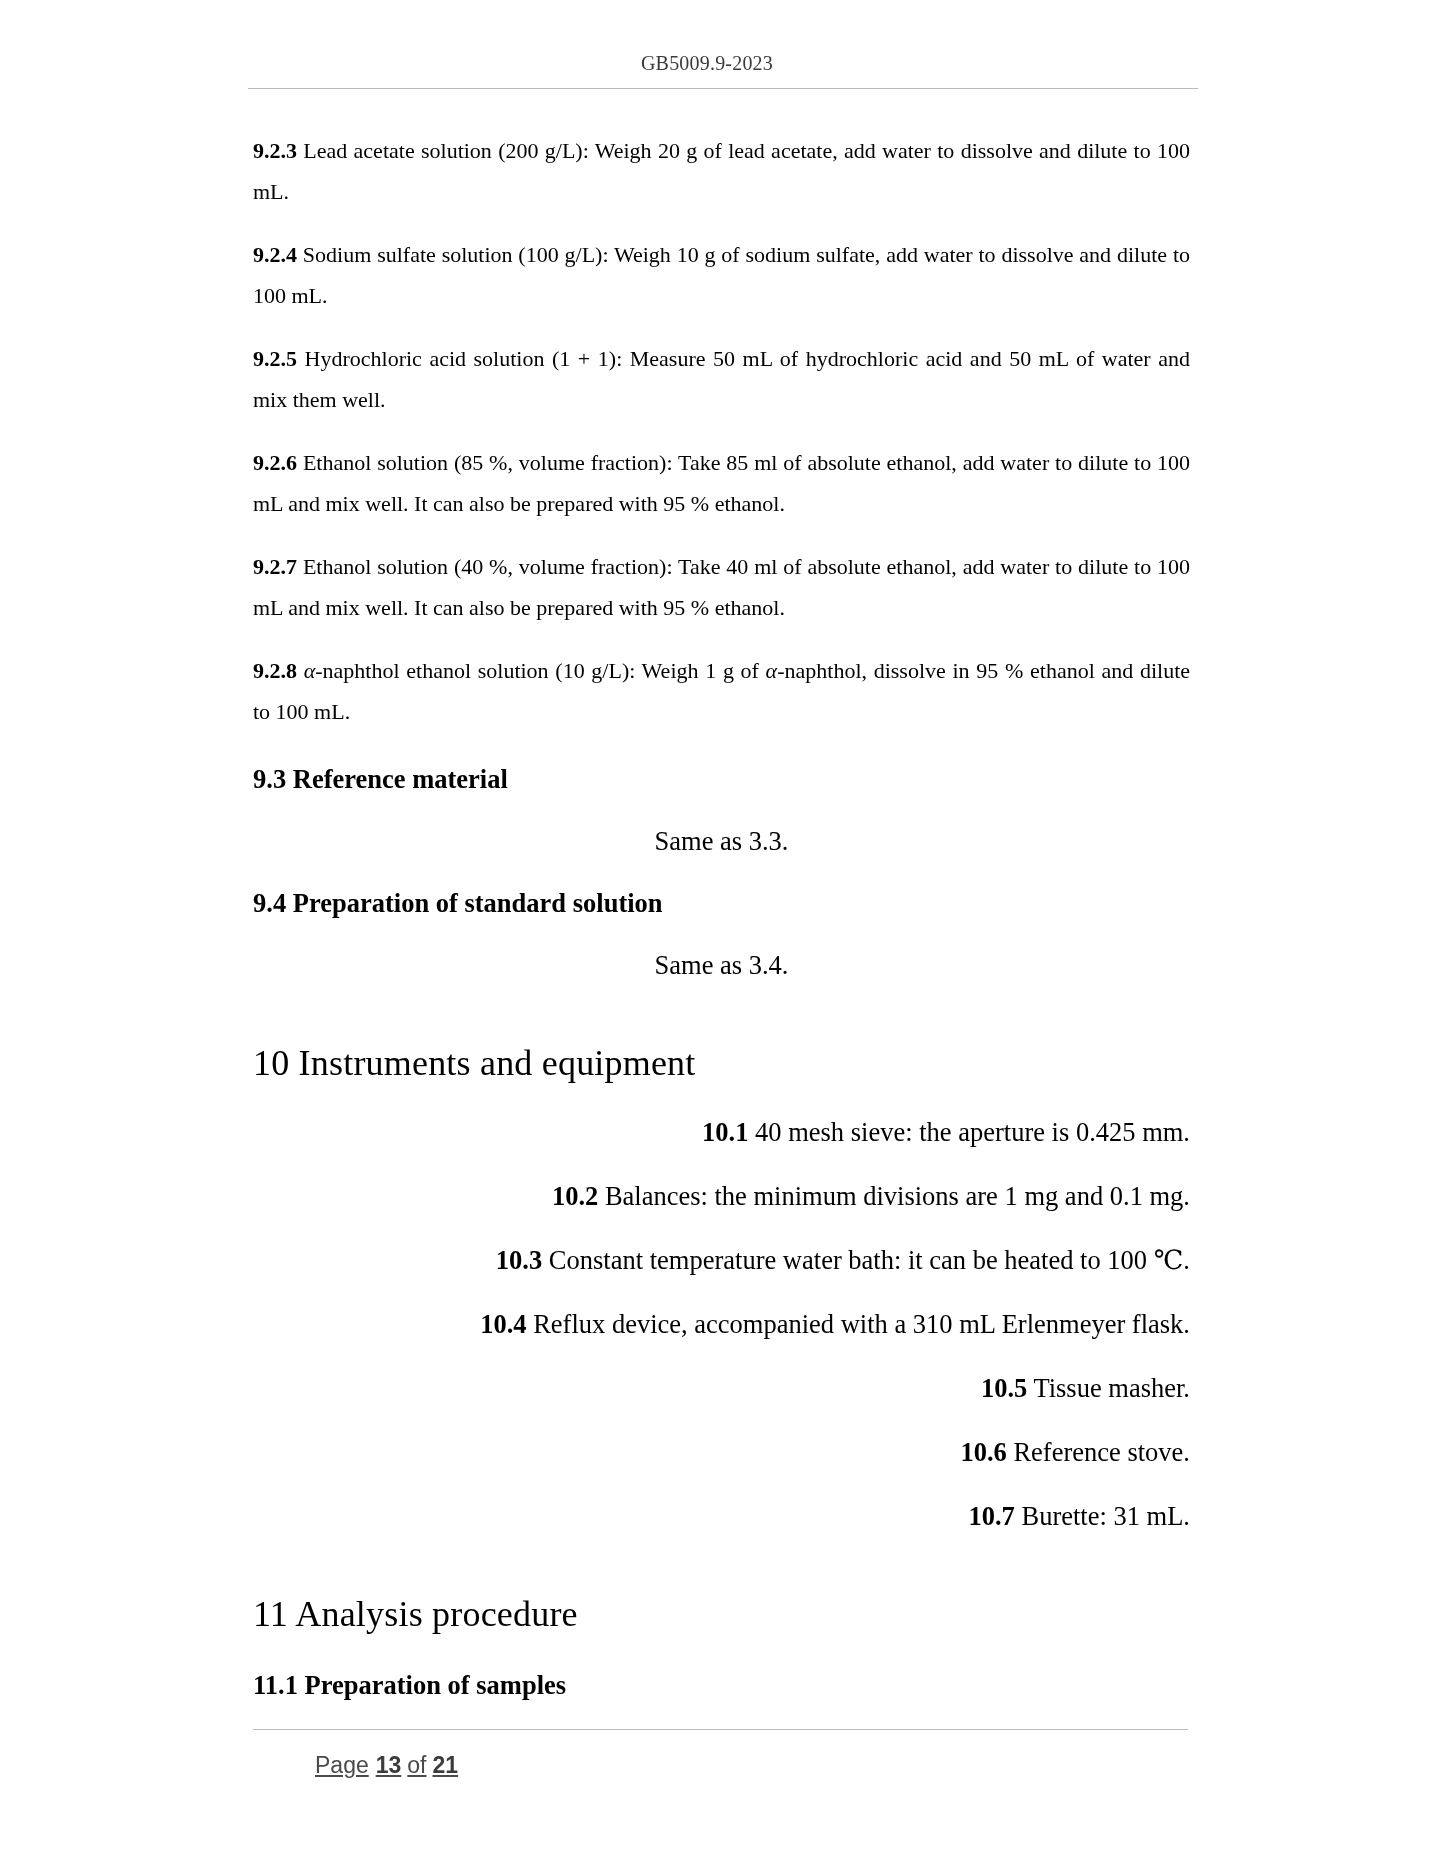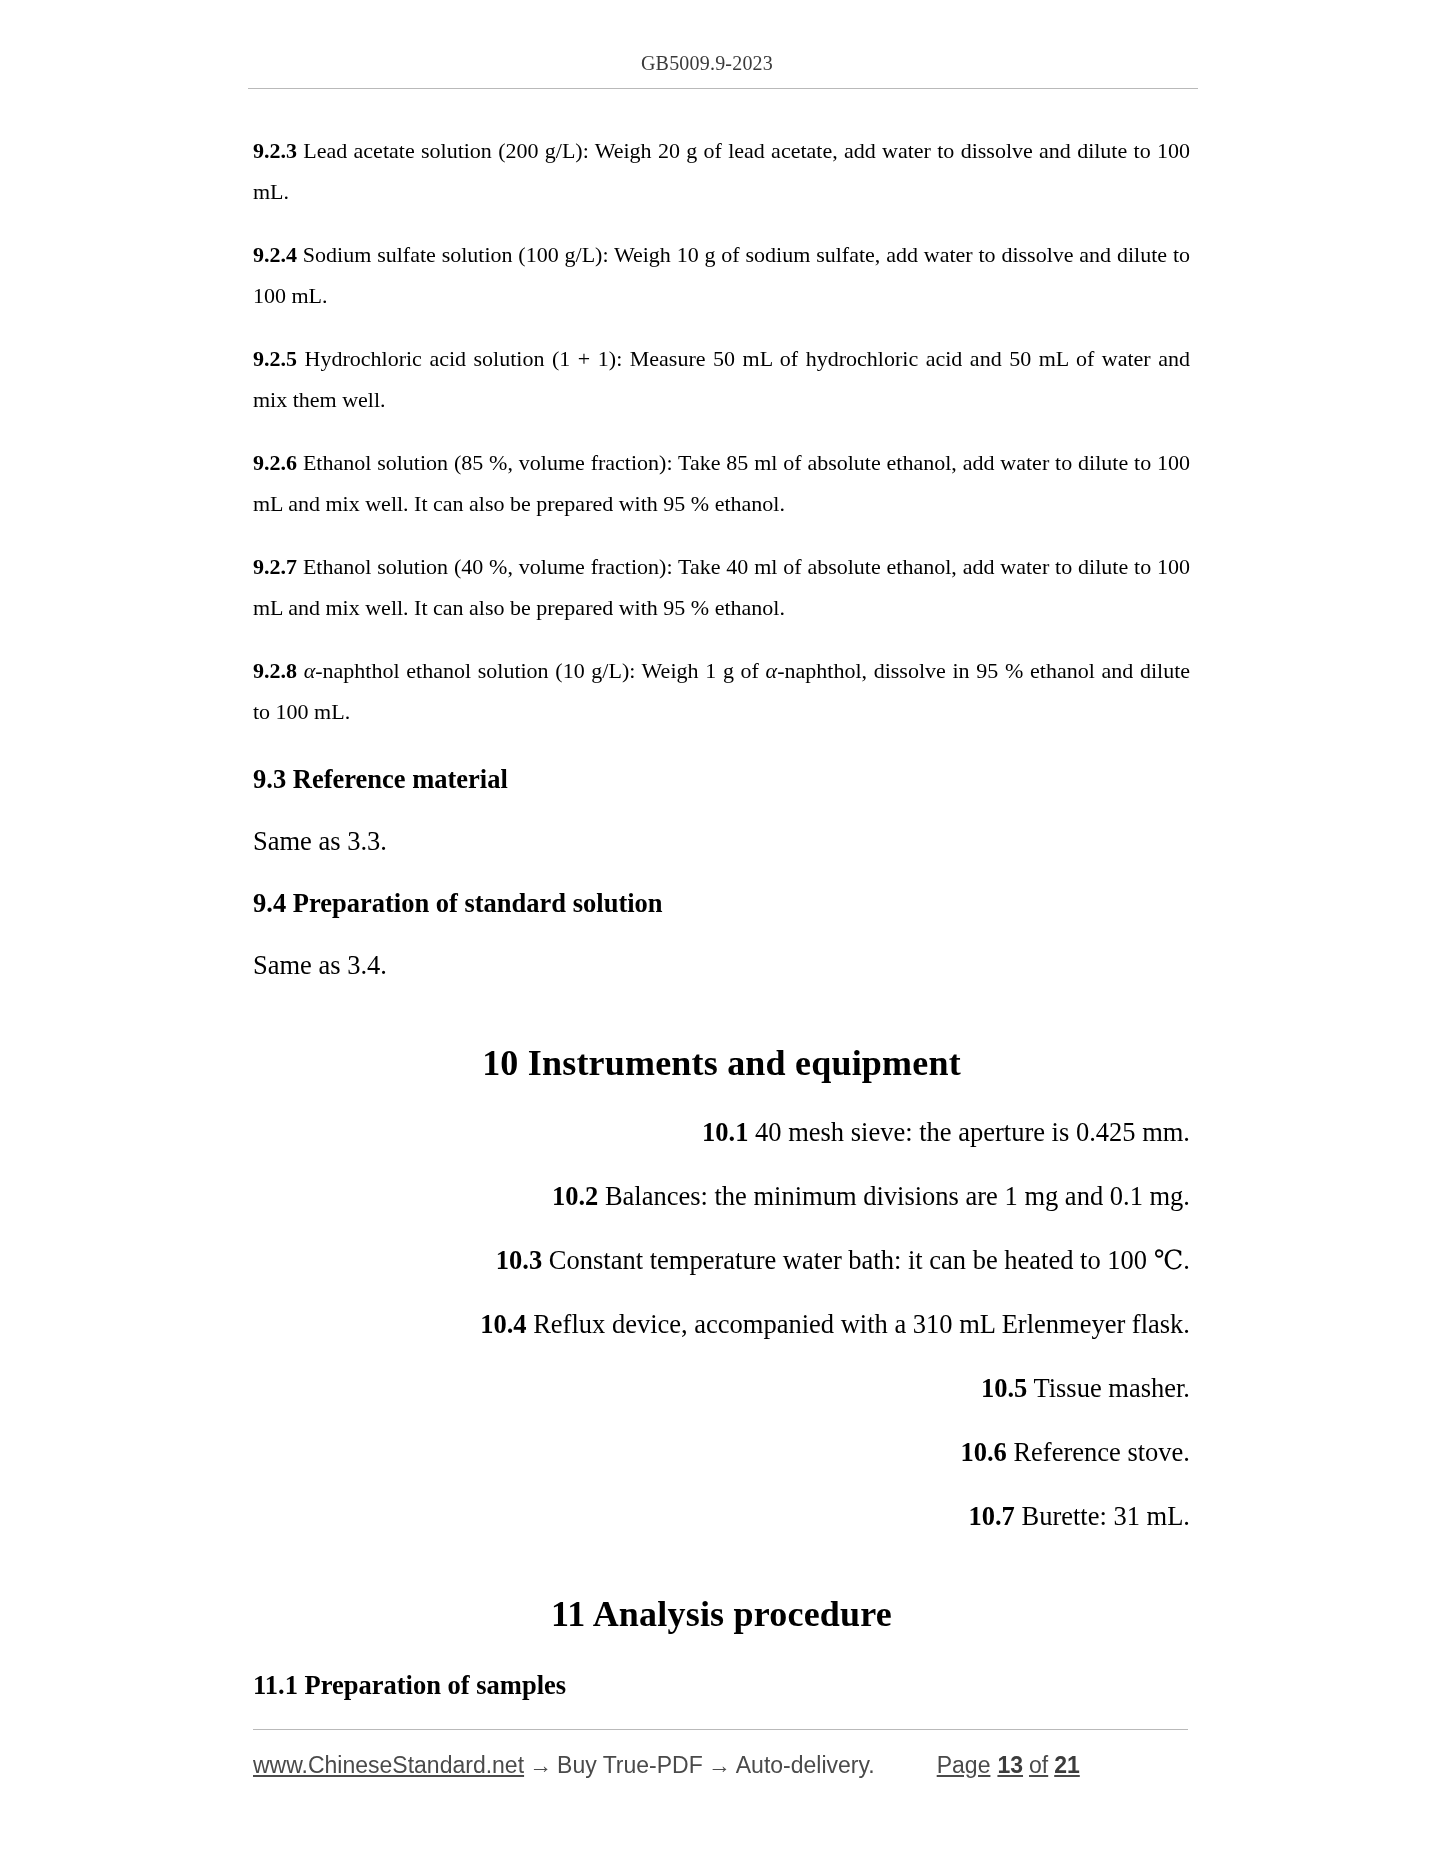--- a/index.html
+++ b/index.html
@@ -84,30 +84,30 @@
     text-align: left;
   }
   p.subhead.tight {
     margin-top: 24px;
   }
 
   p.plain {
     margin: 24px 0 0 0;
     font-size: 26.5px;
     line-height: 38px;
-    text-align: left;
+    text-align: center;
   }
 
   
   h2.clause {
     margin: 55px 0 0 0;
     font-size: 36px;
     line-height: 48px;
-    font-weight: bold;
-    text-align: center;
+    font-weight: normal;
+    text-align: left;
     letter-spacing: 0.2px;
   }
 
   p.item {
     margin: 26px 0 0 0;
     font-size: 26.5px;
     line-height: 38px;
     text-align: right;
   }
 
@@ -209,17 +209,16 @@
     <p class="item"><span class="num">10.7</span> <span>Burette: 31 mL.</span></p>
 
     <h2 class="clause">11 Analysis procedure</h2>
 
     <p class="subhead gap-after-clause">11.1 Preparation of samples</p>
 
   </div>
 
   <div class="footer-rule"></div>
   <div class="doc-footer">
-    <span class="footer-left"><a class="footer-url" href="#">www.ChineseStandard.net</a><span class="arrow">→</span><span>Buy True-PDF</span><span class="arrow">→</span><span>Auto-delivery.</span></span>
     <span class="footer-right"><span class="plabel">Page</span><span class="pnum">13</span><span class="pof">of</span><span class="pnum">21</span></span>
   </div>
 
 </div>
 
 </body></html>

